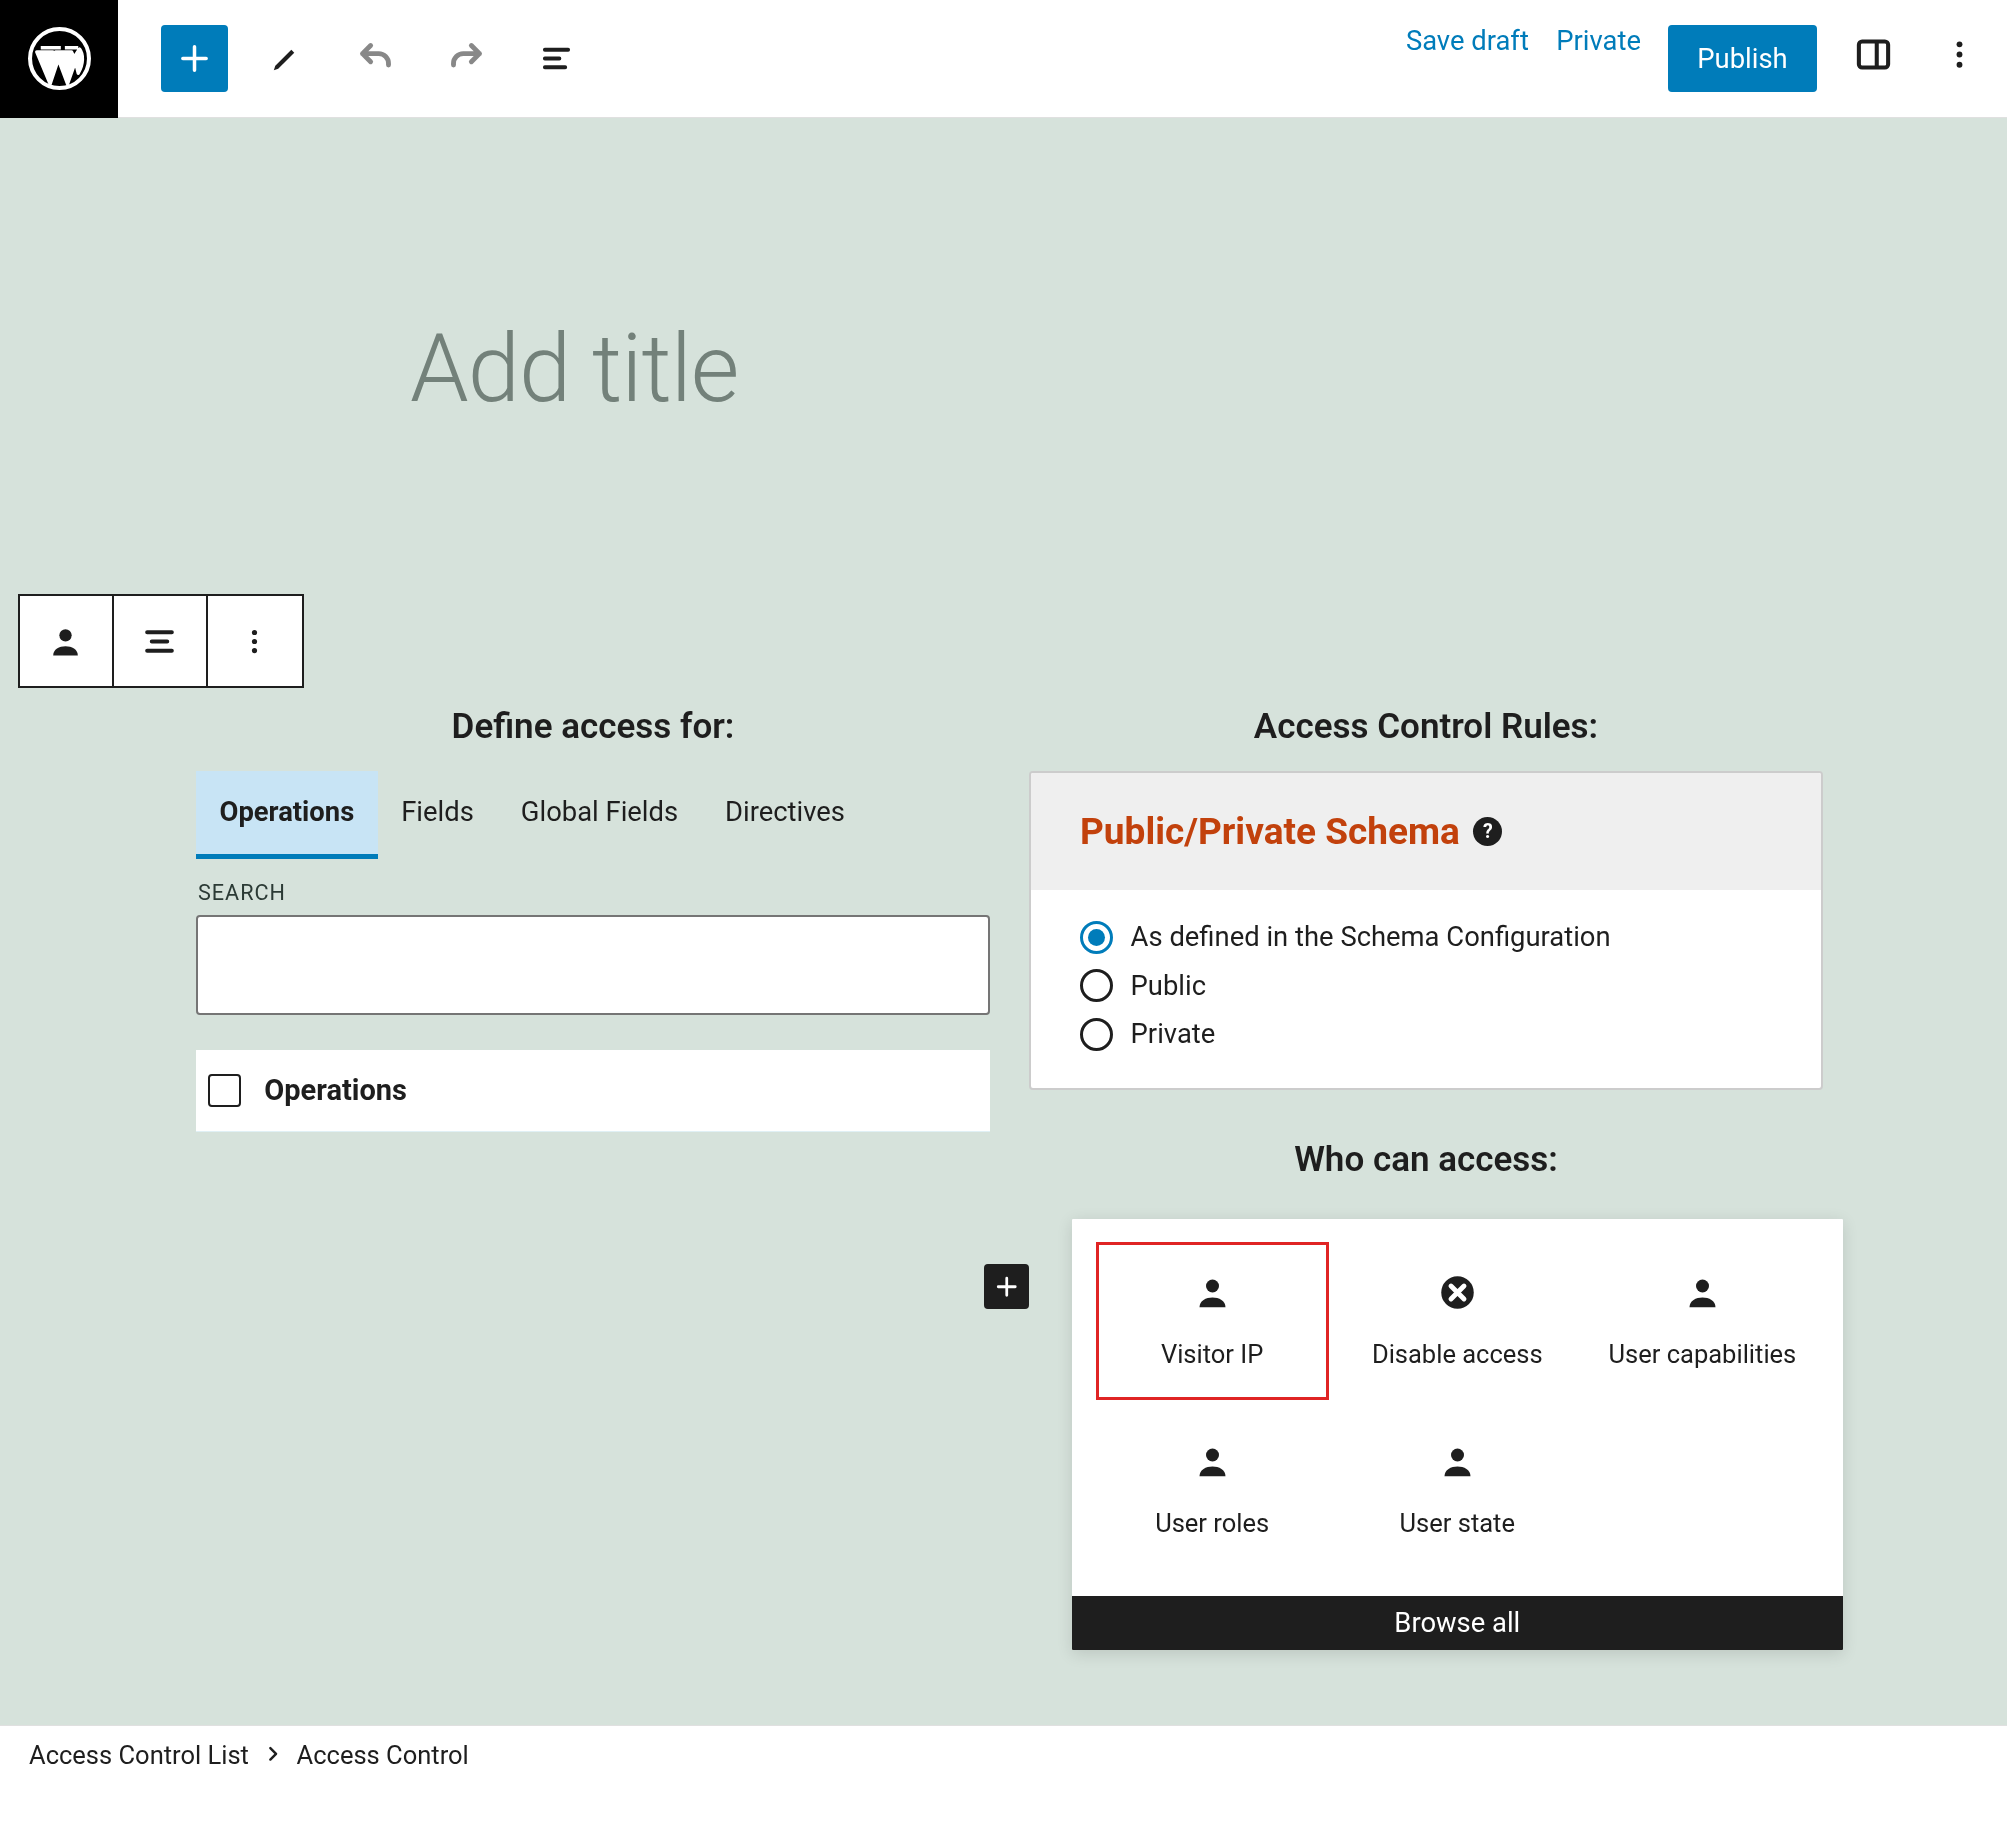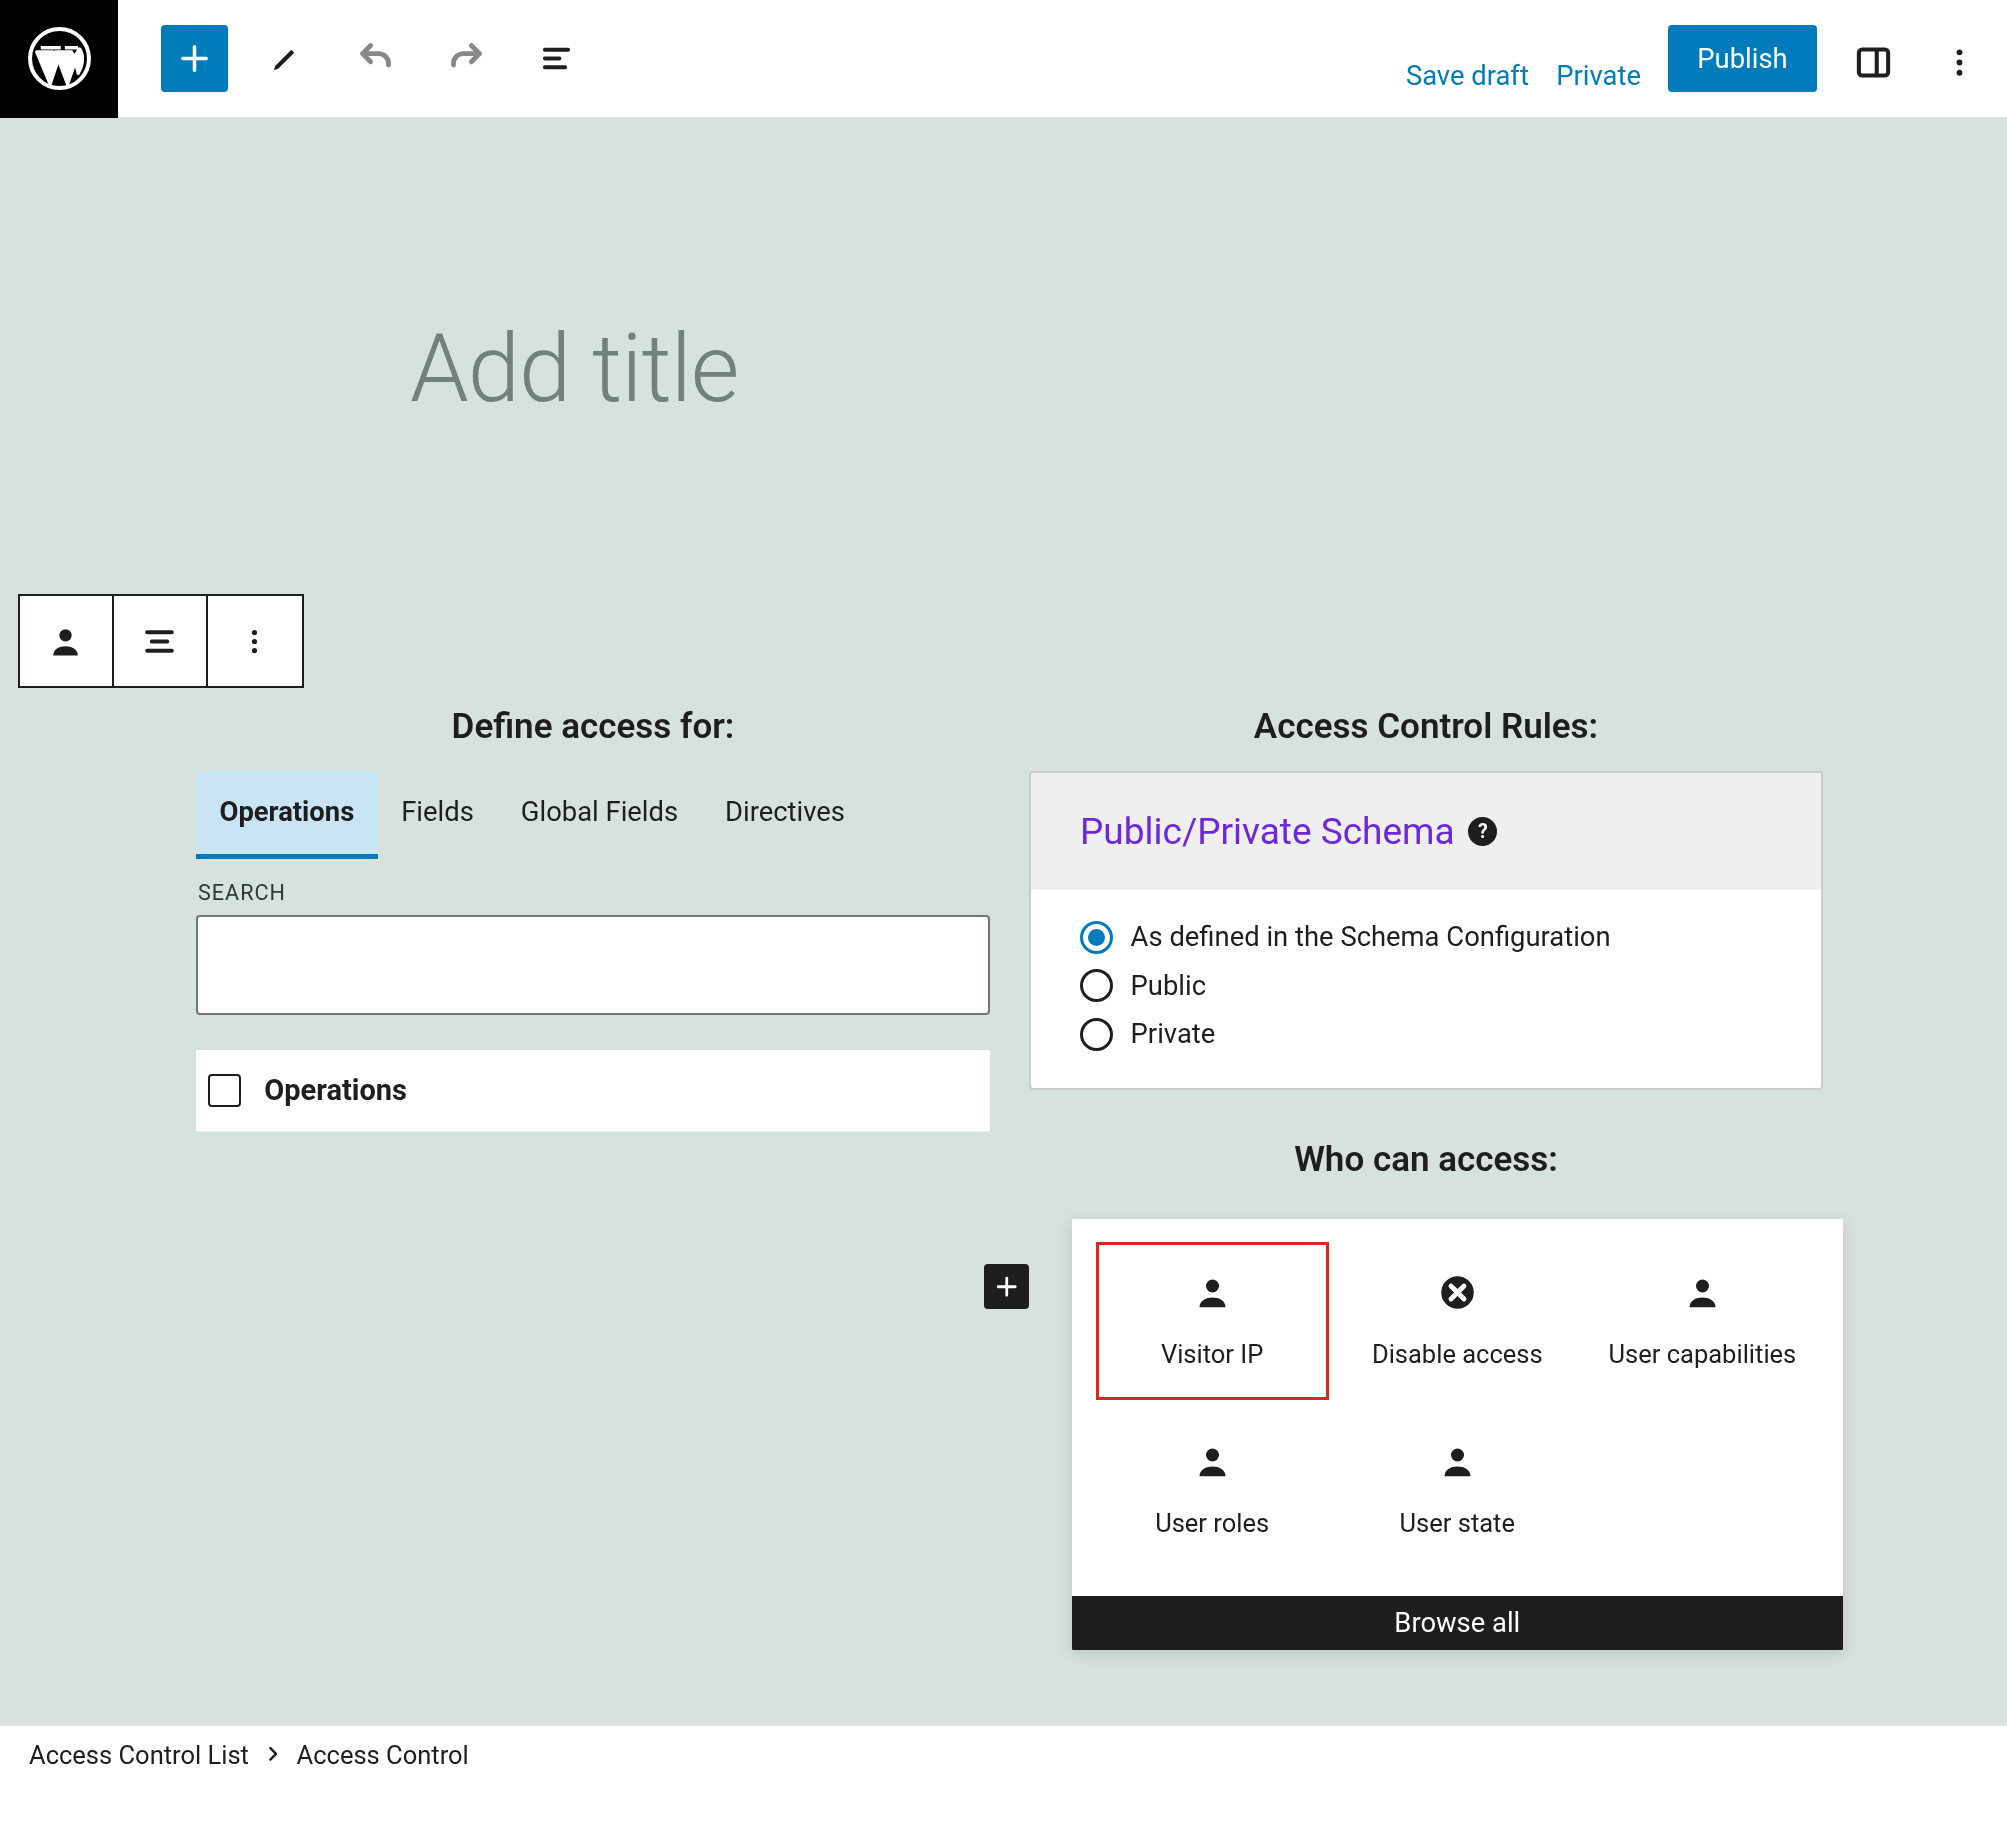--- a/index.html
+++ b/index.html
@@ -4,21 +4,21 @@
 <style>
   * { box-sizing: border-box; margin: 0; padding: 0; }
   html, body { width: 2007px; height: 1843px; font-family: -apple-system, BlinkMacSystemFont, "Segoe UI", Roboto, sans-serif; background: #fff; color: #1e1e1e; }
   
   .topbar { display: flex; align-items: center; height: 118px; background: #fff; border-bottom: 1px solid #e0e0e0; }
   .wp-logo { width: 118px; height: 118px; background: #000; display: flex; align-items: center; justify-content: center; }
   .wp-logo svg { width: 67px; height: 67px; }
   .toolbar-left { display: flex; align-items: center; gap: 23.5px; padding-left: 43px; }
   .ic-btn { width: 67px; height: 67px; display: flex; align-items: center; justify-content: center; border-radius: 3.9px; }
   .ic-btn.primary { background: #007cba; color: #fff; }
-  .toolbar-right { margin-left: auto; display: flex; align-items: flex-end; gap: 27.4px; padding-right: 17.6px; }
+  .toolbar-right { margin-left: auto; display: flex; align-items: flex-start; gap: 27.4px; padding-right: 17.6px; }
   .link-btn { color: #007cba; font-size: 27.4px; font-weight: 400; }
   .publish-btn { background: #007cba; color: #fff; font-size: 27.4px; padding: 17.6px 29px; border-radius: 3.9px; }
   .sidebar-toggle, .more-toggle { width: 59px; height: 59px; display: flex; align-items: center; justify-content: center; }
 
   
   .canvas { background: #d6e2db; height: 1666px; position: relative; padding-top: 157px; }
   .title-input { position: absolute; left: 410px; top: 196px; font-size: 94px; color: #73817a; font-weight: 300; letter-spacing: -1px; }
 
   
   .block-toolbar { position: absolute; left: 17.6px; top: 476px; background: #fff; border: 2px solid #1e1e1e; display: flex; height: 94px; }
@@ -43,21 +43,21 @@
   .tree { margin-top: 35px; background: #fff; }
   .tree-header { display: flex; align-items: center; gap: 23.5px; padding: 23.5px 11.8px; font-size: 29px; font-weight: 700; border-bottom: 1px solid #e0f0f5; }
   .cbx { width: 33px; height: 33px; border: 2.9px solid #1e1e1e; border-radius: 3.9px; background: #fff; flex-shrink: 0; }
   .tree-items { background: #e0f0f5; }
   .tree-item { display: flex; align-items: center; gap: 23.5px; padding: 27.4px 11.8px 27.4px 127px; font-size: 27.4px; border-bottom: 1px solid #c8e0e8; }
   .tree-item:last-child { border-bottom: none; }
 
   
   .card { background: #fff; border: 2px solid #ccc; border-radius: 3.9px; overflow: hidden; margin-bottom: 49px; }
   .card-head { background: #efefef; padding: 37px 49px; display: flex; align-items: center; gap: 9.8px; }
-  .card-head-title { font-size: 37px; font-weight: 400; color: #6d28d9; }
+  .card-head-title { font-size: 37px; font-weight: 700; color: #c2410c; }
   .help-badge { width: 29px; height: 29px; border-radius: 50%; background: #1e1e1e; color: #fff; display: inline-flex; align-items: center; justify-content: center; font-size: 19.6px; font-weight: 700; margin-left: 3.9px; }
   .card-body { padding: 23.5px 49px 29px; }
   .radio-row { display: flex; align-items: center; gap: 17.6px; padding: 7.8px 0; font-size: 27.4px; color: #1e1e1e; }
   .radio { width: 33px; height: 33px; border: 3.9px solid #1e1e1e; border-radius: 50%; position: relative; flex-shrink: 0; }
   .radio.checked { border-color: #007cba; }
   .radio.checked::after { content: ""; position: absolute; inset: 4.9px; background: #007cba; border-radius: 50%; }
 
   .who-title { font-size: 35px; font-weight: 600; text-align: center; margin-bottom: 39px; }
 
   .who-container { position: relative; }

